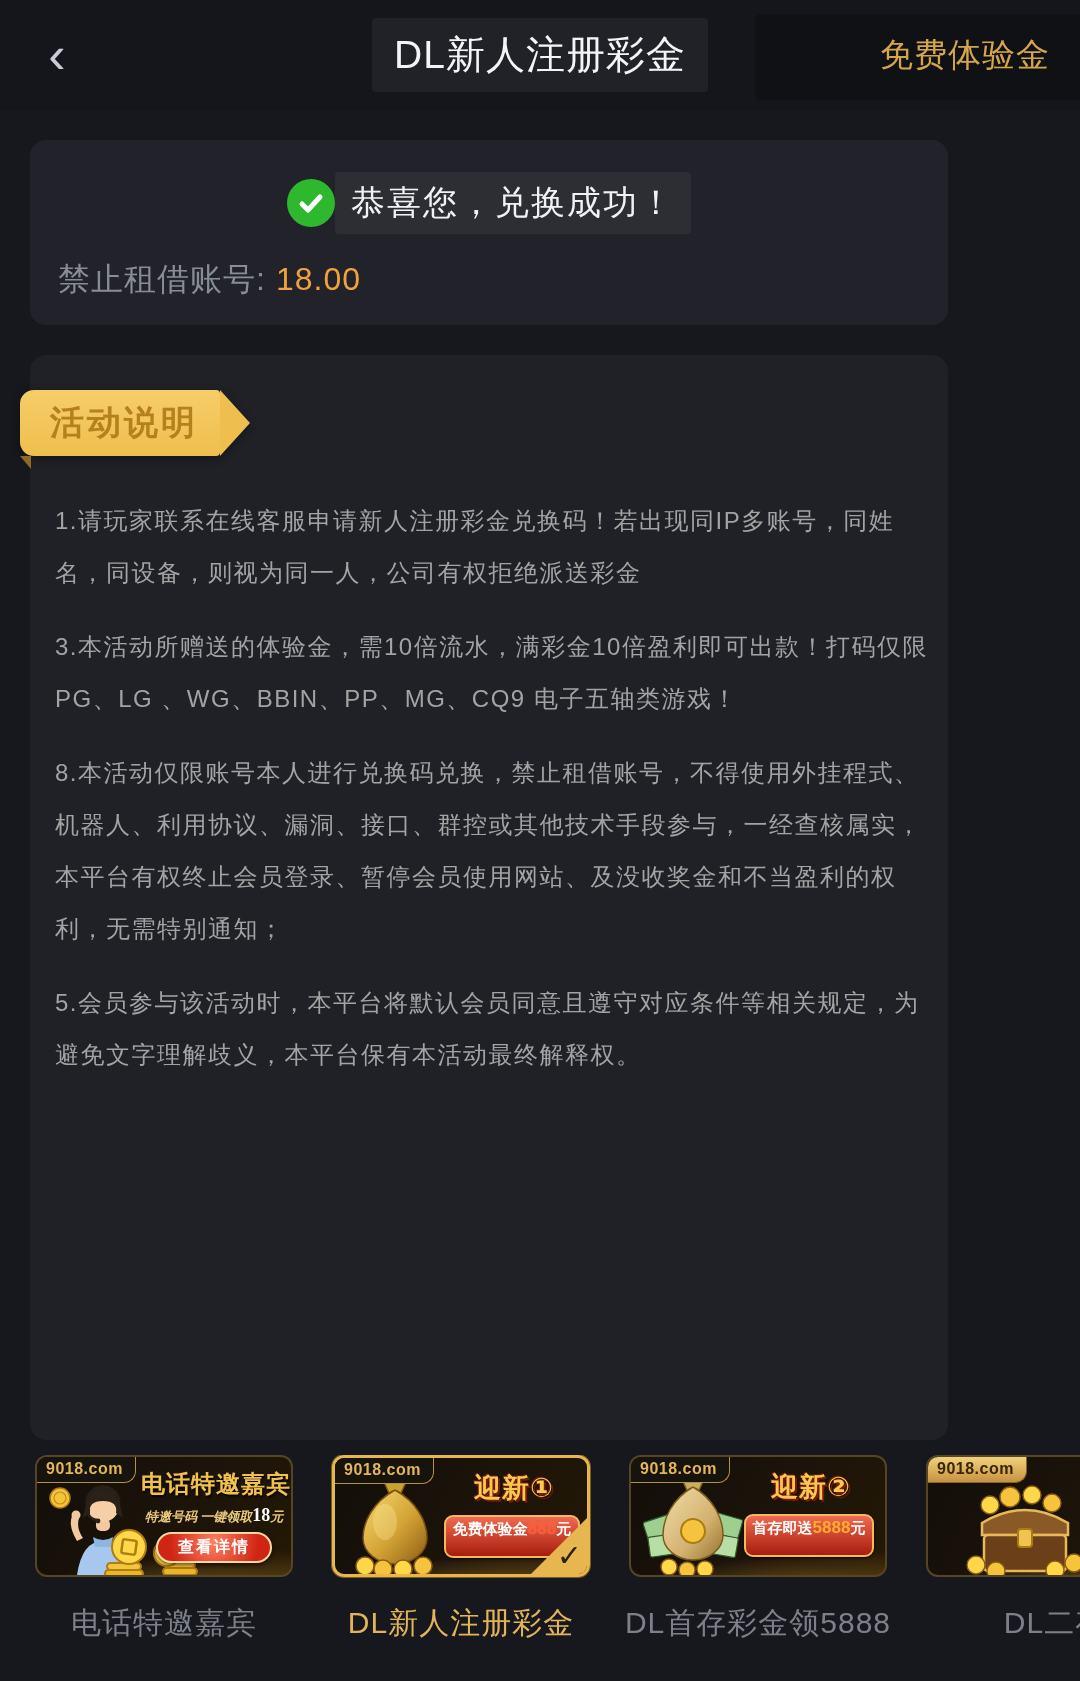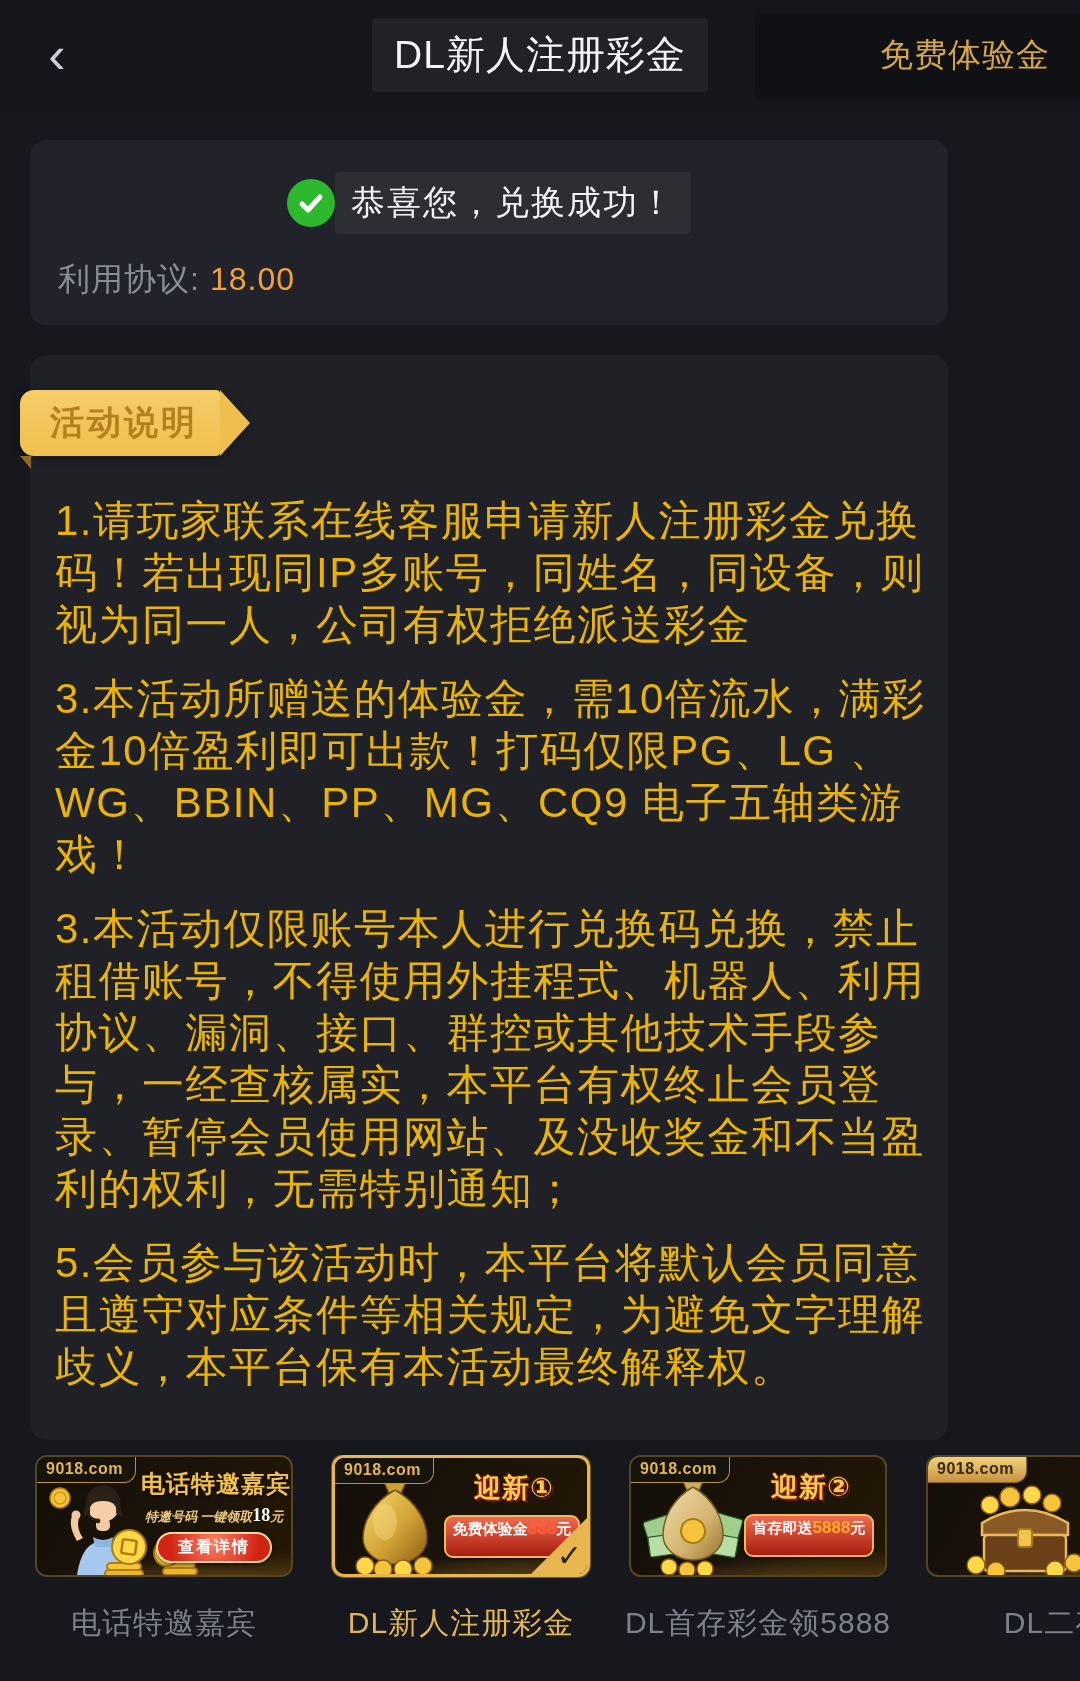--- a/index.html
+++ b/index.html
@@ -27,21 +27,21 @@
   .amount-label { color:#888c95; }
   .amount-value { color:#f0a23c; margin-left:10px; font-weight:500; }
 
   
   .rules-card { top:355px; height:1085px; background:#1f2127; }
   .ribbon { position:absolute; left:-10px; top:35px; height:54px; display:flex; filter:drop-shadow(0 3px 4px rgba(0,0,0,.35)); }
   .ribbon-body { height:66px; background:linear-gradient(180deg,#f6cd68,#eebf4e); border-radius:14px 4px 4px 14px; display:flex; align-items:center; padding:0 22px 0 30px; color:#b5811c; font-size:34px; font-weight:700; letter-spacing:3px; }
   .ribbon-arrow { width:0; height:0; border-top:33px solid transparent; border-bottom:33px solid transparent; border-left:30px solid #eebf4e; }
   .ribbon-fold { position:absolute; left:-10px; top:101px; width:11px; height:13px; background:#8f6a22; clip-path:polygon(0 0,100% 0,100% 100%); }
   .rules-text { position:absolute; left:25px; top:140px; width:878px; }
-  .rules-text p { color:#eab308; font-size:42px; line-height:52px; letter-spacing:1.5px; margin-bottom:22px; }
+  .rules-text p { color:#a3a3a3; font-size:24px; line-height:52px; letter-spacing:1.5px; margin-bottom:22px; }
 
   
   .carousel { position:absolute; left:0; top:1455px; width:1080px; height:226px; display:flex; gap:39px; padding-left:35px; overflow:hidden; }
   .car-item { flex:none; width:258px; display:flex; flex-direction:column; align-items:center; cursor:pointer; }
   .banner { position:relative; width:258px; height:122px; border-radius:12px; overflow:hidden; border:2px solid #554523; background:linear-gradient(120deg,#120e09 0%,#1c140a 55%,#241804 100%); flex:none; }
   .banner::before { content:""; position:absolute; inset:0; background:
       radial-gradient(130% 75% at 88% 125%, rgba(205,150,52,.5), rgba(205,150,52,0) 62%),
       radial-gradient(90% 55% at 50% 120%, rgba(140,95,28,.35), rgba(140,95,28,0) 60%); pointer-events:none; }
   .banner.selected { border:3px solid #e8b64e; box-shadow:0 0 0 1px #7a5c1d; }
   .badge { position:absolute; z-index:3; top:0; left:0; background:#17130d; border:1px solid #b89045; border-top:none; border-left:none; border-radius:0 0 12px 0; color:#e3b65b; font-size:16px; font-weight:700; padding:3px 12px 4px 9px; letter-spacing:.5px; }
@@ -91,34 +91,34 @@
   <div class="card success-card">
     <div class="success-row">
       <span class="check-badge">
         <svg width="30" height="30" viewBox="0 0 30 30">
             <path d="M6 16 l6 6 L24 9" fill="none" stroke="#fff" stroke-width="5" stroke-linecap="round" stroke-linejoin="round"></path>
           </svg>
       </span>
       <span class="success-msg">恭喜您，兑换成功！</span>
     </div>
     <div class="amount-row">
-      <span class="amount-label">利用协议:</span><span class="amount-value">18.00</span>
+      <span class="amount-label">禁止租借账号:</span><span class="amount-value">18.00</span>
     </div>
   </div>
 
   <div class="card rules-card">
     <div class="ribbon">
       <div class="ribbon-body">活动说明</div>
       <div class="ribbon-arrow"></div>
     </div>
     <div class="ribbon-fold"></div>
     <div class="rules-text">
       <p>1.请玩家联系在线客服申请新人注册彩金兑换码！若出现同IP多账号，同姓名，同设备，则视为同一人，公司有权拒绝派送彩金</p>
       <p>3.本活动所赠送的体验金，需10倍流水，满彩金10倍盈利即可出款！打码仅限PG、LG 、WG、BBIN、PP、MG、CQ9 电子五轴类游戏！</p>
-      <p>3.本活动仅限账号本人进行兑换码兑换，禁止租借账号，不得使用外挂程式、机器人、利用协议、漏洞、接口、群控或其他技术手段参与，一经查核属实，本平台有权终止会员登录、暂停会员使用网站、及没收奖金和不当盈利的权利，无需特别通知；</p>
+      <p>8.本活动仅限账号本人进行兑换码兑换，禁止租借账号，不得使用外挂程式、机器人、利用协议、漏洞、接口、群控或其他技术手段参与，一经查核属实，本平台有权终止会员登录、暂停会员使用网站、及没收奖金和不当盈利的权利，无需特别通知；</p>
       <p>5.会员参与该活动时，本平台将默认会员同意且遵守对应条件等相关规定，为避免文字理解歧义，本平台保有本活动最终解释权。</p>
     </div>
   </div>
 
   <div class="carousel">
 
     <div class="car-item">
       <div class="banner">
         <div class="badge">9018.com</div>
         <svg class="b1-coin-s" width="22" height="22" viewBox="0 0 22 22">

